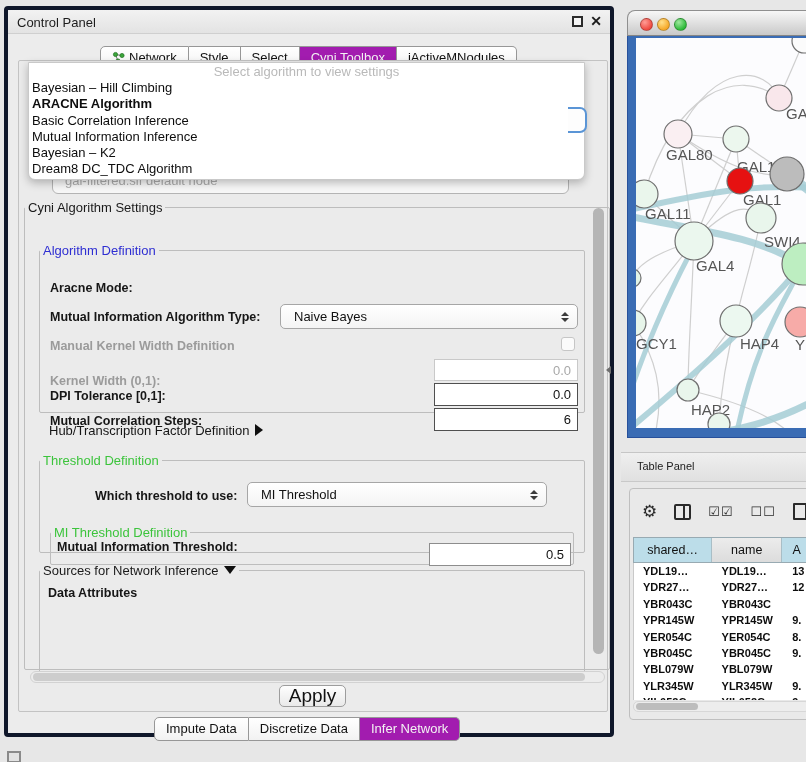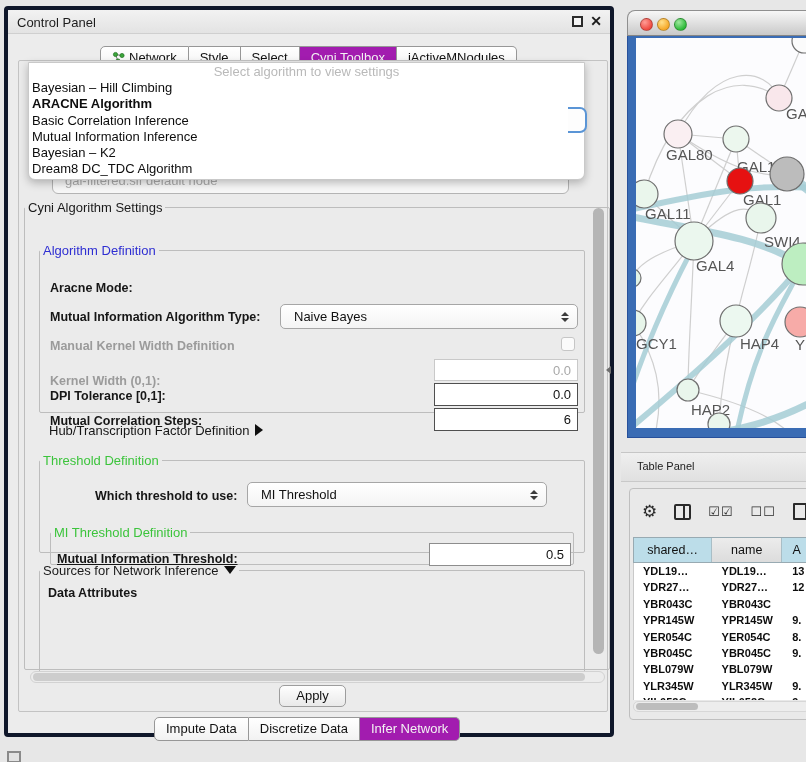--- a/index.html
+++ b/index.html
@@ -113,21 +113,21 @@
   .attr-thumb { position:absolute; left:1.5px; top:2px; width:9px; height:42px; background:#b8b8b8; border-radius:5px; }
 
   .vscroll { left:584px; top:196px; width:13px; height:460px; }
   .vscroll .thumb { position:absolute; left:1px; top:2px; width:11px; height:446px; background:#b5b5b5; border-radius:6px; }
   .hscroll { left:22px; top:661px; width:575px; height:12px; background:#ececec; border:1px solid #d2d2d2; border-radius:6px; }
   .hscroll .thumb { position:absolute; left:2px; top:1px; width:552px; height:8px; background:#cdcdcd; border-radius:4px; }
 
   .apply-btn {
     left:271px; top:675px; width:67px; height:22px;
     background:linear-gradient(#fefefe,#e9e9e9); border:1px solid #9d9d9d; border-radius:5px;
-    font-size:13px; text-align:center; line-height:20px; color:#111;
+    font-size:19px; text-align:center; line-height:20px; color:#111;
   }
 
   
   .split-arrow { left:606px; top:366px; width:0; height:0; border-top:4px solid transparent; border-bottom:4px solid transparent; border-right:5px solid #6e6e6e; }
 
   
   .net-window { left:627px; top:10px; width:185px; height:428px; }
   .net-titlebar {
     left:0; top:0; width:100%; height:26px;
     background:linear-gradient(#f7f7f7,#c9c9c9);
@@ -276,21 +276,21 @@
       <div class="abs combo" style="left:207px; top:14px; width:300px; height:25px;">
         <span>MI Threshold</span>
         <span class="spin">
             <i class="up"></i>
             <i class="dn"></i>
           </span>
       </div>
 
       <fieldset class="abs grp-mithr">
         <legend>MI Threshold Definition</legend>
-        <span class="abs lbl" style="left:6px; top:12px;text-decoration:underline;">Mutual Information Threshold:</span>
+        <span class="abs lbl" style="left:6px; top:0;">Mutual Information Threshold:</span>
         <div class="abs field" style="left:378px; top:3px; width:142px; height:23px; border-color:#8d8d8d;padding-left:28px;">0.5</div>
       </fieldset>
     </fieldset>
 
     <fieldset class="abs grp-src">
       <legend>
         <span>Sources for Network Inference</span><i class="tri-down"></i>
       </legend>
       <span class="abs lbl" style="left:8px; top:8px;">Data Attributes</span>
     </fieldset>

